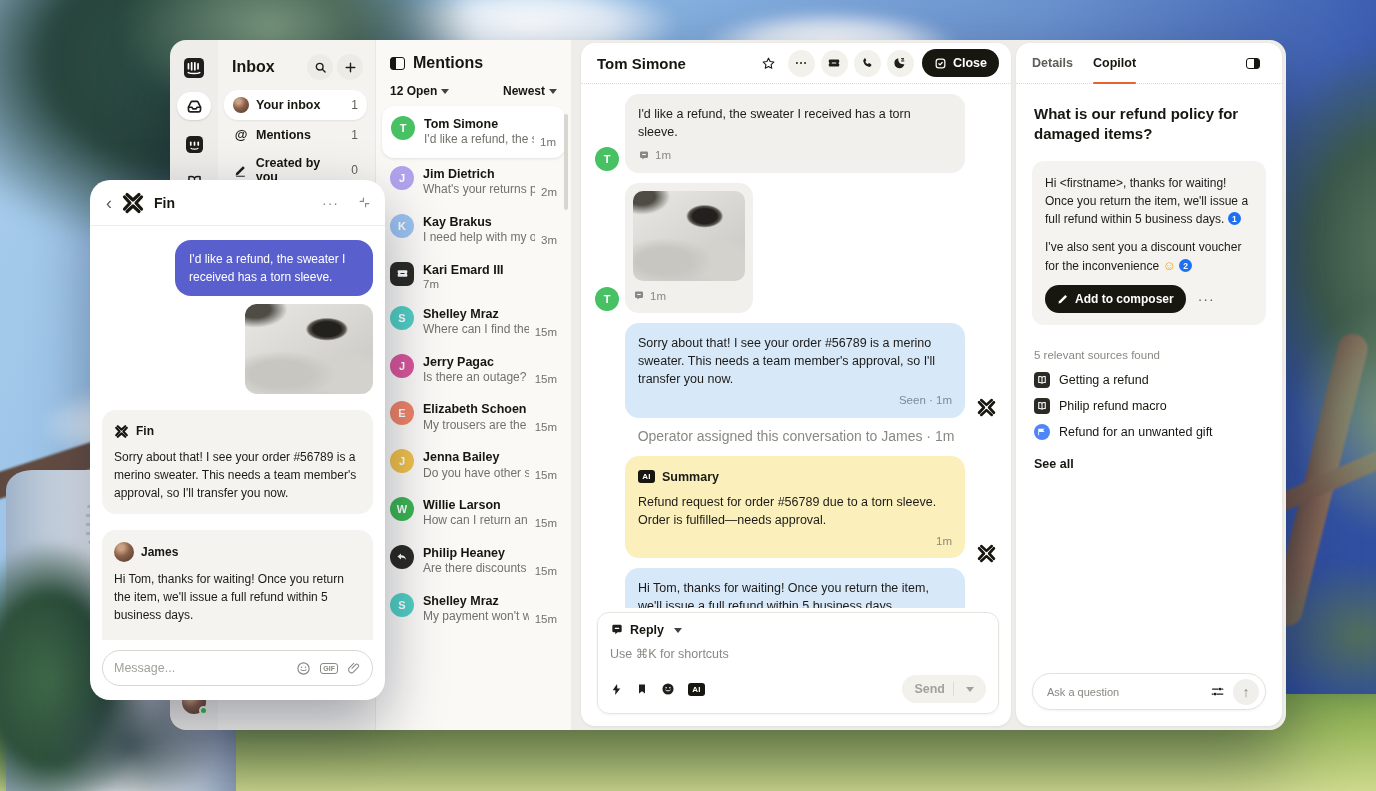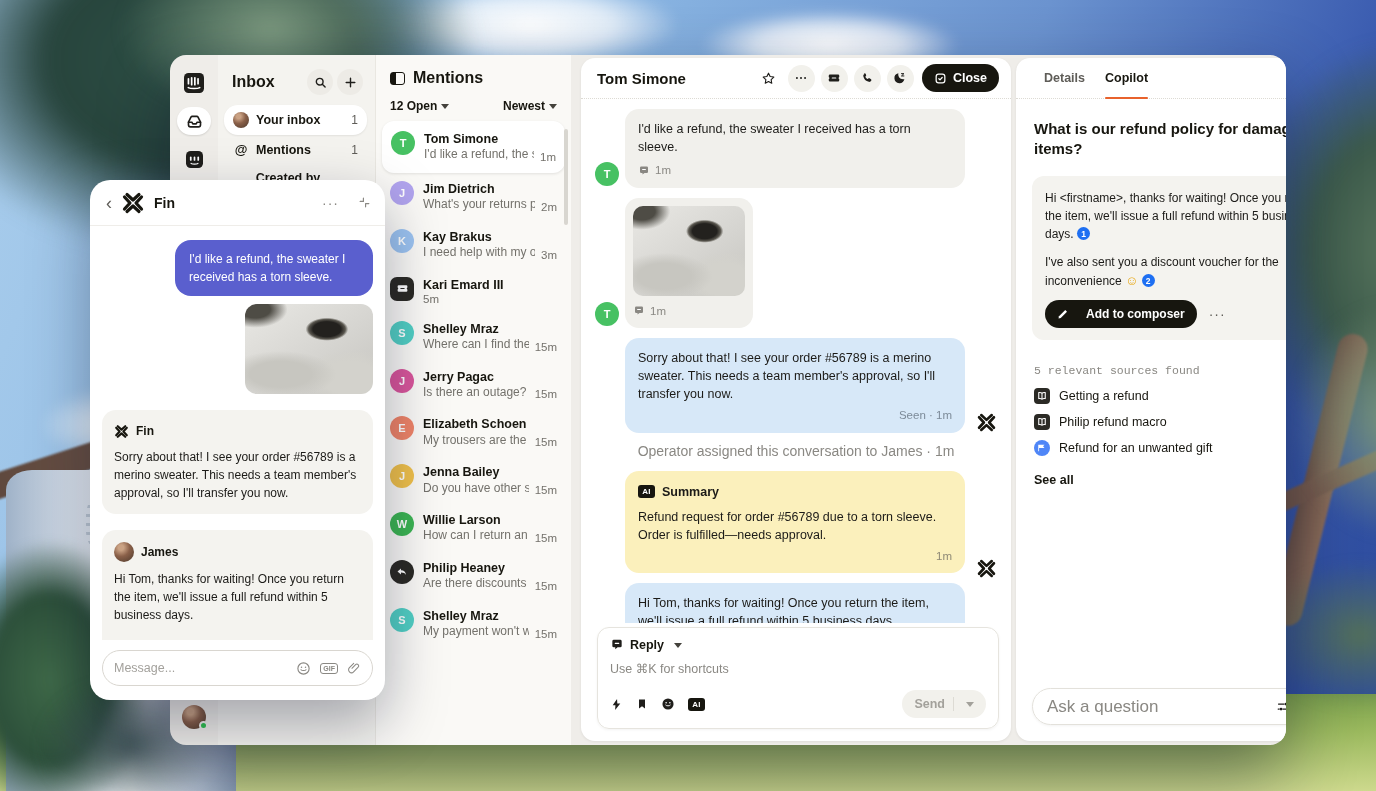--- a/index.html
+++ b/index.html
@@ -19,21 +19,21 @@
   .bg-tower-stripes { left:86px; top:478px; width:150px; height:90px; background:repeating-linear-gradient(180deg,rgba(120,140,160,.35) 0 3px,rgba(255,255,255,0) 3px 9px); border-radius:40%; }
   .bg-conifer { left:-50px; top:540px; width:200px; height:280px; background:radial-gradient(closest-side,#3f6a49 0%,#2c4f3a 60%,rgba(34,60,45,0) 100%); filter:blur(5px); border-radius:45%; }
   .bg-trunk-bl { left:40px; top:680px; width:180px; height:130px; background:radial-gradient(closest-side,#3a4f52 0%,rgba(40,60,60,0) 100%); filter:blur(8px); border-radius:50%; }
   .bg-tree-r1 { left:1240px; top:40px; width:320px; height:420px; background:radial-gradient(closest-side,#57745c 0%,#3c5a4b 55%,rgba(40,62,52,0) 100%); filter:blur(8px); border-radius:50%; }
   .bg-tree-r2 { left:1290px; top:300px; width:220px; height:240px; background:radial-gradient(closest-side,#7e9a7c 0%,rgba(110,140,110,0) 100%); filter:blur(7px); border-radius:50%; }
   .bg-trunk-r { left:1305px; top:330px; width:30px; height:300px; background:linear-gradient(90deg,#6b5247,#8a6b58); border-radius:15px; transform:rotate(14deg); filter:blur(1px); }
   .bg-branch-r { left:1255px; top:470px; width:160px; height:18px; background:linear-gradient(90deg,#6b5247,#8a6b58); border-radius:9px; transform:rotate(-24deg); filter:blur(1px); }
   .bg-bush-r { left:1260px; top:560px; width:200px; height:150px; background:radial-gradient(closest-side,#53705a 0%,rgba(60,84,66,0) 100%); filter:blur(6px); border-radius:50%; }
 
   
-  .app-window { position:absolute; left:170px; top:55px; width:1116px; height:690px; background:#efede9; border-radius:16px; box-shadow:0 30px 70px rgba(10,15,40,.45); display:flex; overflow:hidden; z-index:10; }
+  .app-window { position:absolute; left:170px; top:40px; width:1116px; height:690px; background:#efede9; border-radius:16px; box-shadow:0 30px 70px rgba(10,15,40,.45); display:flex; overflow:hidden; z-index:10; }
 
   
   .rail { width:48px; flex:0 0 48px; display:flex; flex-direction:column; align-items:center; padding-top:14px; gap:10px; }
   .rail-btn { width:34px; height:28px; display:flex; align-items:center; justify-content:center; border-radius:14px; cursor:pointer; }
   .rail-btn.active { background:#fff; box-shadow:0 1px 2px rgba(0,0,0,.12); }
   .rail-spacer { flex:1; }
   .rail-avatar { position:relative; width:24px; height:24px; border-radius:50%; margin-bottom:16px;
     background:radial-gradient(circle at 35% 28%,#caa284 14%,#8a6049 45%,#4a372a 100%); }
   .rail-avatar .dot { position:absolute; right:-2px; bottom:-1px; width:9px; height:9px; border-radius:50%; background:#2fbf4f; border:2px solid #efede9; }
 
@@ -107,43 +107,43 @@
   .composer { margin:4px 12px 12px 16px; border:1px solid #e6e4de; border-radius:12px; box-shadow:0 1px 3px rgba(0,0,0,.05); padding:10px 12px 10px 12px; }
   .comp-head { display:flex; align-items:center; gap:6px; font-size:12.5px; font-weight:700; color:#17160f; }
   .comp-input { border:none; outline:none; width:100%; font-size:12.5px; color:#1c1b18; margin:10px 0 14px 0; font-family:"Liberation Sans",sans-serif; background:transparent; }
   .comp-input::placeholder { color:#8a8883; }
   .comp-tools { display:flex; align-items:center; gap:13px; }
   .send-btn { margin-left:auto; height:28px; background:#f2f1ec; border-radius:14px; display:flex; align-items:center; gap:8px; padding:0 12px; font-size:12.5px; font-weight:700; color:#a3a19b; cursor:pointer; }
   .send-btn .chev { border-top-color:#a3a19b; }
 
   
   .side-card { flex:1; background:#fff; border-radius:14px; box-shadow:0 1px 3px rgba(0,0,0,.07); display:flex; flex-direction:column; overflow:hidden; }
-  .tabs-row { height:41px; display:flex; align-items:center; padding:0 28px; border-bottom:1px dotted #dddbd4; position:relative; }
+  .tabs-row { height:41px; display:flex; align-items:center; padding:0 16px; border-bottom:1px dotted #dddbd4; position:relative; }
   .tab { font-size:12.5px; font-weight:700; color:#5f5d58; margin-right:20px; cursor:pointer; position:relative; height:100%; display:flex; align-items:center; }
   .tab.active { color:#17160f; }
   .tab.active:after { content:""; position:absolute; left:0; right:0; bottom:-1px; height:2px; background:#e8622c; border-radius:1px; }
   .panel-toggle { margin-left:auto; width:26px; height:26px; border-radius:50%; display:flex; align-items:center; justify-content:center; cursor:pointer; }
   .pt-ico { width:14px; height:11px; border:1.7px solid #17160f; border-radius:3px; position:relative; }
   .pt-ico:after { content:""; position:absolute; right:0; top:0; bottom:0; width:5px; background:#17160f; border-radius:0 1px 1px 0; }
   .question { font-size:15px; font-weight:700; color:#17160f; line-height:1.35; margin:20px 18px 0 18px; }
   .answer-card { margin:16px 16px 0 16px; background:#f4f3ef; border-radius:12px; padding:13px 13px 12px 13px; font-size:12px; color:#1c1b18; line-height:1.5; }
   .answer-card p { margin-bottom:10px; }
   .cite { display:inline-flex; align-items:center; justify-content:center; width:13px; height:13px; border-radius:50%; background:#1e6ff2; color:#fff; font-size:8.5px; font-weight:700; vertical-align:1px; }
   .emoji { color:#e8a60f; font-size:13px; }
   .ans-actions { display:flex; align-items:center; gap:12px; margin-top:4px; }
-  .add-comp-btn { height:28px; background:#17160f; color:#fff; border-radius:14px; display:flex; align-items:center; gap:17px; padding:0 12px; font-size:12px; font-weight:700; cursor:pointer; }
+  .add-comp-btn { height:28px; background:#17160f; color:#fff; border-radius:14px; display:flex; align-items:center; gap:6px; padding:0 12px; font-size:12px; font-weight:700; cursor:pointer; }
   .dots { color:#5f5d58; font-size:14px; letter-spacing:1px; cursor:pointer; }
-  .src-head { margin:24px 18px 6px 18px; font-size:11.5px; color:#8a8883;font-family:Liberation Mono, monospace; }
+  .src-head { margin:24px 18px 6px 18px; font-size:11.5px; color:#8a8883; }
   .src-row { display:flex; align-items:center; gap:9px; margin:0 18px; padding:5px 0; font-size:12.5px; color:#17160f; cursor:pointer; }
   .src-ico { width:16px; height:16px; border-radius:4px; background:#2b2a25; display:flex; align-items:center; justify-content:center; flex:0 0 16px; }
   .src-ico.blue { background:#4f86f7; border-radius:50%; }
   .see-all { margin:12px 18px; font-size:12.5px; font-weight:700; color:#17160f; cursor:pointer; }
   .side-spacer { flex:1; }
   .ask-row { margin:0 16px 16px 16px; height:37px; border:1px solid #e3e1db; border-radius:19px; box-shadow:0 1px 3px rgba(0,0,0,.05); display:flex; align-items:center; padding:0 6px 0 14px; gap:8px; }
-  .ask-input { flex:1; border:none; outline:none; font-size:17px; color:#1c1b18; background:transparent; font-family:"Liberation Sans",sans-serif; }
+  .ask-input { flex:1; border:none; outline:none; font-size:11px; color:#1c1b18; background:transparent; font-family:"Liberation Sans",sans-serif; }
   .ask-input::placeholder { color:#8a8883; }
   .up-btn { width:26px; height:26px; border-radius:50%; background:#f0efeb; display:flex; align-items:center; justify-content:center; color:#8a8883; font-size:14px; cursor:pointer; }
 
   
   .fin-widget { position:absolute; left:90px; top:180px; width:295px; height:520px; background:#fff; border-radius:20px; box-shadow:0 24px 60px rgba(10,15,40,.35); z-index:50; display:flex; flex-direction:column; overflow:hidden; }
   .fw-head { height:46px; display:flex; align-items:center; padding:0 14px 0 16px; border-bottom:1px solid #efede9; gap:9px; }
   .fw-back { font-size:18px; color:#5f5d58; cursor:pointer; line-height:1; }
   .fw-title { font-size:14px; font-weight:700; color:#17160f; flex:1; }
   .fw-dots { color:#8a8883; font-size:14px; letter-spacing:1px; cursor:pointer; margin-right:10px; }
   .fw-body { flex:1; padding:14px 12px 0 12px; display:flex; flex-direction:column; overflow:hidden; }
@@ -306,21 +306,21 @@
       <div class="conv-row">
         <span class="av sq">
           <svg width="13" height="13" viewBox="0 0 24 24" fill="#fff">
               <path d="M3 8a2 2 0 0 1 2-2h14a2 2 0 0 1 2 2v2.2a2 2 0 0 0 0 3.6V16a2 2 0 0 1-2 2H5a2 2 0 0 1-2-2v-2.2a2 2 0 0 0 0-3.6V8z"></path>
               <rect x="8" y="11" width="8" height="2" rx="1" fill="#2b2a25"></rect>
             </svg>
         </span>
         <div class="conv-body">
           <div class="conv-name">Kari Emard III</div>
           <div class="conv-prev-row">
-              <span class="conv-time">5m</span>
+              <span class="conv-time">7m</span>
             </div>
         </div>
       </div>
       <div class="conv-row">
         <span class="av" style="background:#52cfc4">S</span>
         <div class="conv-body">
           <div class="conv-name">Shelley Mraz</div>
           <div class="conv-prev-row">
               <span class="conv-prev">Where can I find the late</span>
               <span class="conv-time">15m</span>

